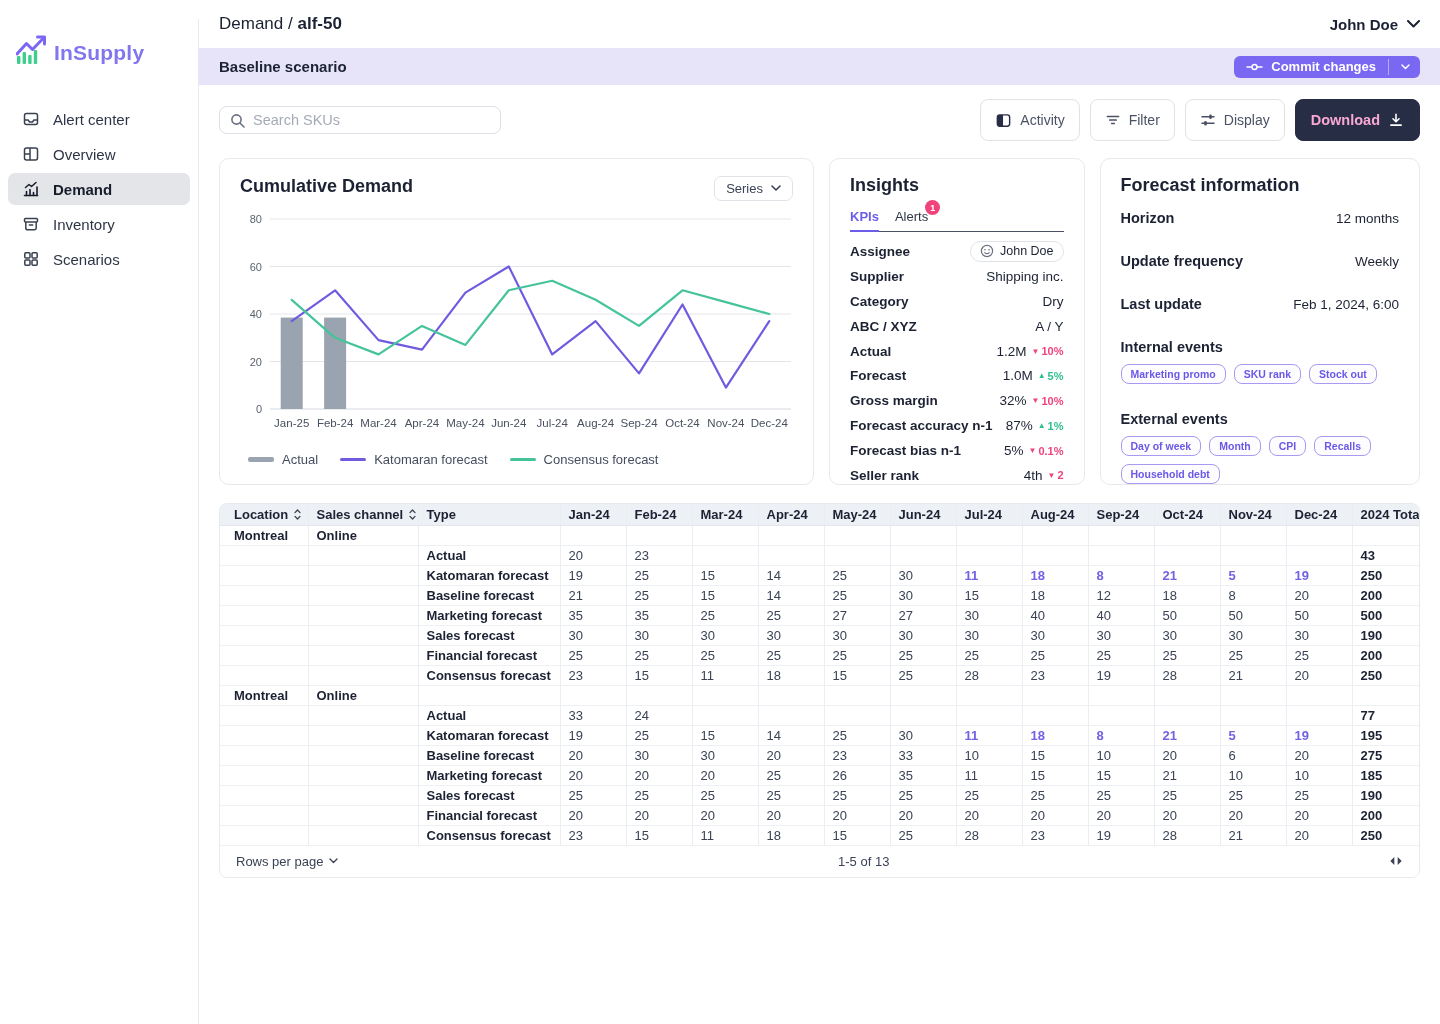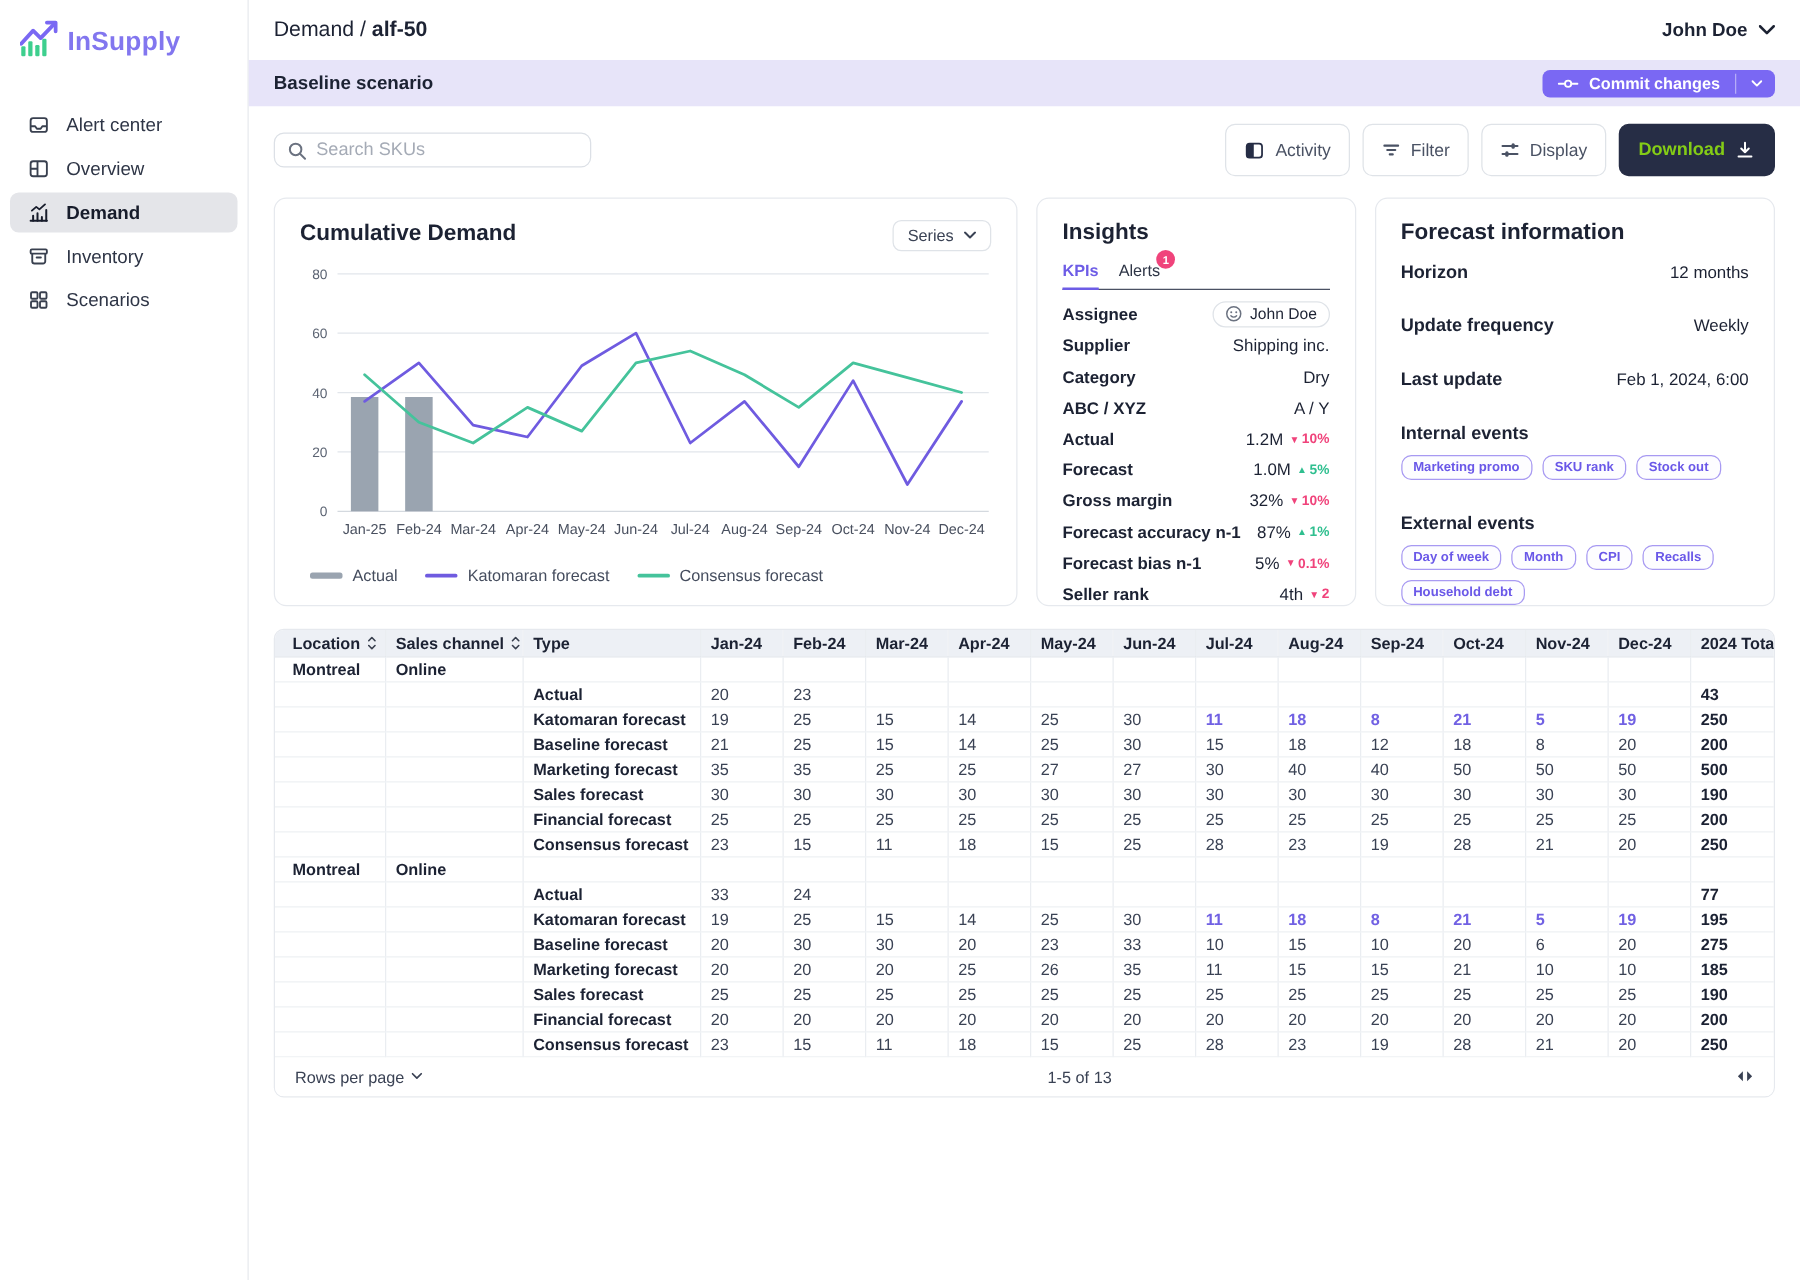--- a/index.html
+++ b/index.html
@@ -1,20 +1,20 @@
 <!DOCTYPE html>
 <html><head>
 <meta charset="utf-8">
 <style>
   * { margin:0; padding:0; box-sizing:border-box; }
   html,body { width:1440px; height:1024px; background:#fff; font-family:"Liberation Sans",sans-serif; color:#1c2233; }
   .app { display:flex; width:1440px; height:1024px; }
 
   
-  .sidebar { width:199px; min-width:199px; border-right:1px solid #e8eaee; padding:12px 8px 0 8px; }
+  .sidebar { width:199px; min-width:199px; border-right:1px solid #e8eaee; padding:12px 8px 0 8px;margin-top:19px; }
   .logo { display:flex; align-items:flex-end; gap:4px; padding:4px 0 0 8px; }
   .logo-text { font-size:21px; font-weight:bold; color:#8276ef; letter-spacing:.2px; }
   .nav { margin-top:38px; display:flex; flex-direction:column; gap:3px; }
   .nav-item { display:flex; align-items:center; gap:13px; height:32px; padding:0 10px 0 14px; border-radius:7px; font-size:15px; color:#2e3546; cursor:pointer; }
   .nav-item.active { background:#e4e5e9; font-weight:bold; color:#171c2b; }
   .nav-item .nicon { width:18px; height:18px; display:flex; }
 
   
   .main { flex:1; display:flex; flex-direction:column; min-width:0; }
   .topbar { height:48px; display:flex; align-items:center; justify-content:space-between; padding:0 20px; }
@@ -22,26 +22,26 @@
   .breadcrumb .bc-item { font-weight:bold; }
   .user-menu { display:flex; align-items:center; gap:9px; font-size:15px; font-weight:bold; cursor:pointer; }
 
   .scenario-bar { height:37px; background:#e7e4f9; display:flex; align-items:center; justify-content:space-between; padding:0 20px; }
   .scenario-label { font-size:15px; font-weight:bold; }
   .commit-btn { display:flex; align-items:center; gap:8px; background:#7a68f3; color:#fff; border:none; border-radius:6px; height:22px; padding:0 6px 0 12px; font-size:13px; font-weight:bold; font-family:inherit; cursor:pointer; }
   .commit-div { width:1px; height:16px; background:rgba(255,255,255,.45); margin-left:4px; }
   .commit-caret { padding:0 4px; display:flex; }
 
   .toolbar { display:flex; align-items:center; padding:14px 20px 17px 20px; }
-  .search-box { display:flex; align-items:center; gap:8px; width:254px; height:28px; border:1px solid #dce0e6; border-radius:8px; padding:0 10px; background:#fff; }
+  .search-box { display:flex; align-items:center; gap:8px; width:282px; height:28px; border:1px solid #dce0e6; border-radius:8px; padding:0 10px; background:#fff; }
   .search-box input { border:none; outline:none; flex:1; font-size:14.5px; font-family:inherit; color:#1c2233; }
   .search-box input::placeholder { color:#a5abb6; }
   .toolbar-right { margin-left:auto; display:flex; align-items:center; gap:10px; }
   .tb-btn { display:flex; align-items:center; gap:8px; height:42px; padding:0 14px; border:1px solid #dfe3e8; background:#fff; border-radius:8px; font-size:14px; color:#4a5264; font-family:inherit; cursor:pointer; }
-  .tb-btn.dark { background:#262d45; border-color:#262d45; color:#84cc16; font-weight:bold; font-size:14.5px; padding:0 15px; }
+  .tb-btn.dark { background:#262d45; border-color:#262d45; color:#f9a8d4; font-weight:bold; font-size:14.5px; padding:0 15px; }
 
   
   .cards { display:flex; gap:15px; padding:0 20px; }
   .card { background:#fff; border:1px solid #e6e9ee; border-radius:10px; height:327px; }
   .card h2 { font-size:18px; font-weight:bold; }
 
   .chart-card { width:595px; padding:17px 20px 0 20px; }
   .chart-head { display:flex; align-items:flex-start; justify-content:space-between; }
   .series-btn { display:flex; align-items:center; gap:8px; height:25px; padding:0 11px; border:1px solid #dfe3e8; border-radius:7px; background:#fff; font-size:13px; color:#3a4254; font-family:inherit; cursor:pointer; }
   .legend { display:flex; align-items:center; gap:22px; margin-top:11px; padding-left:8px; }

